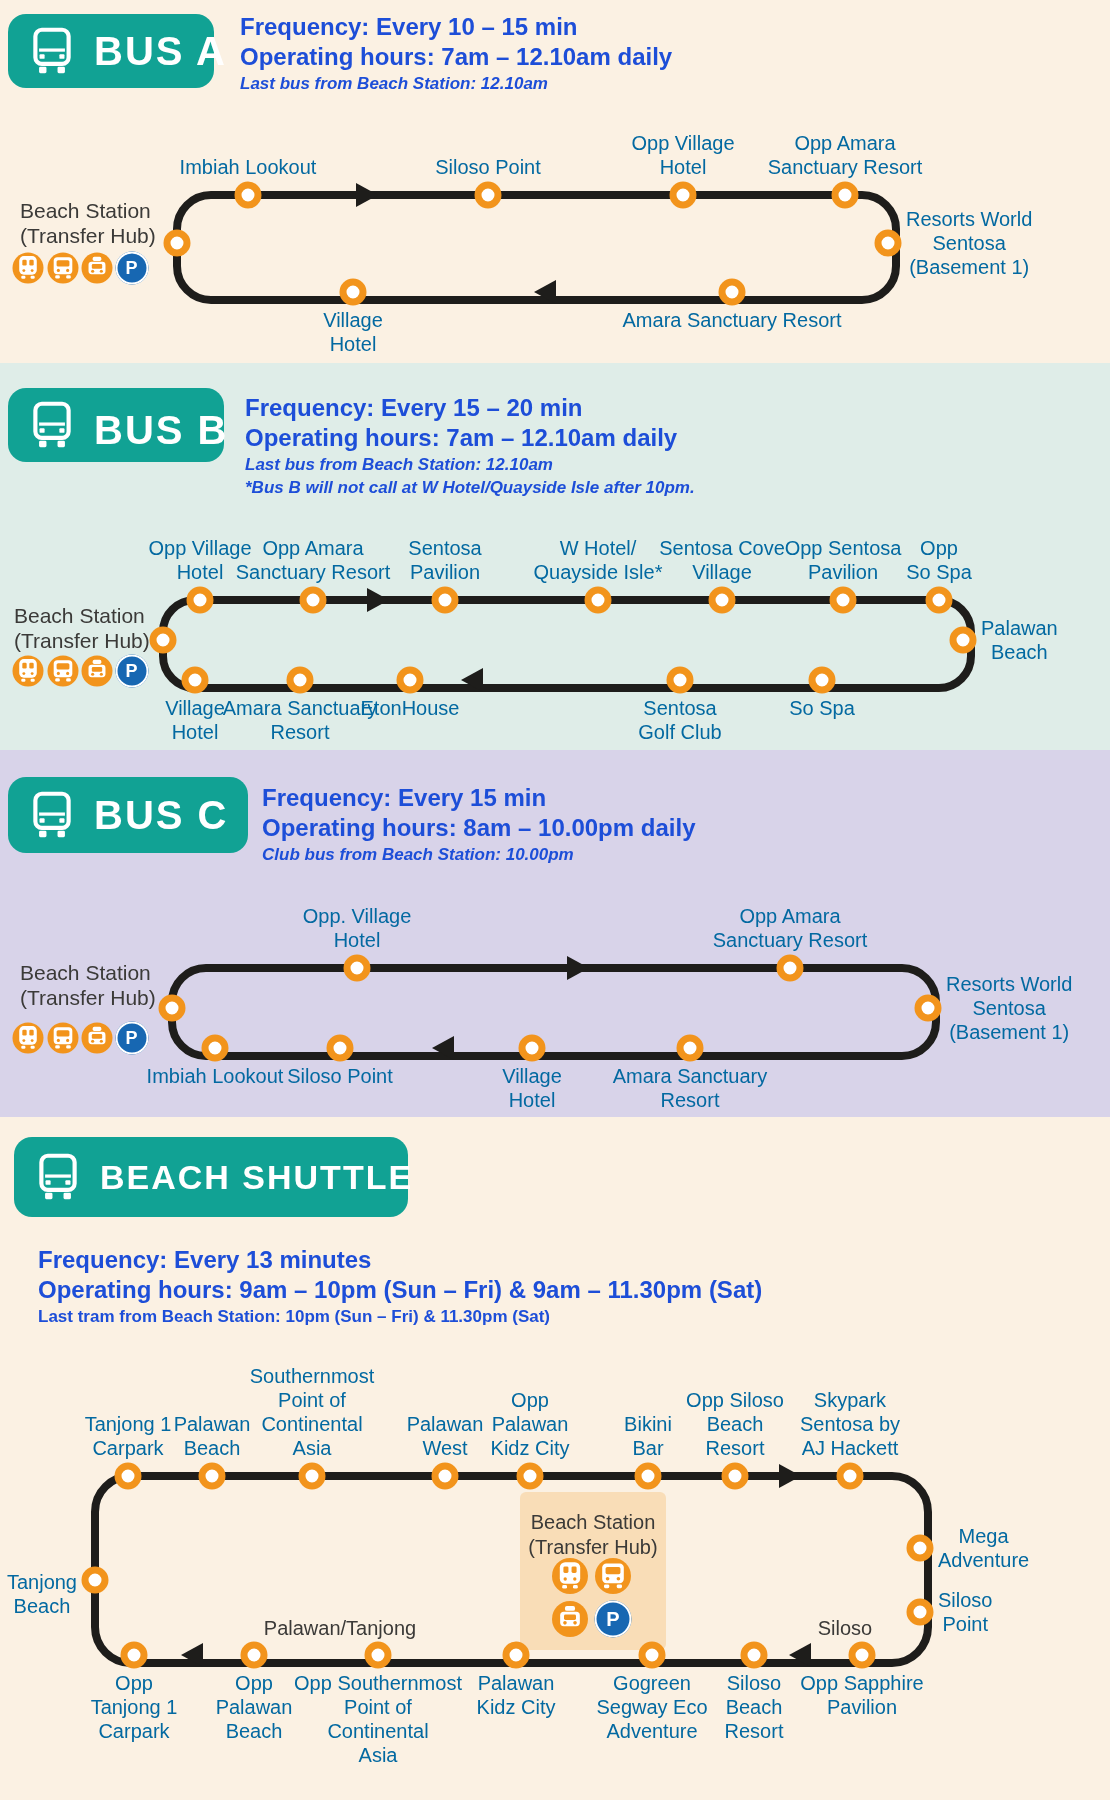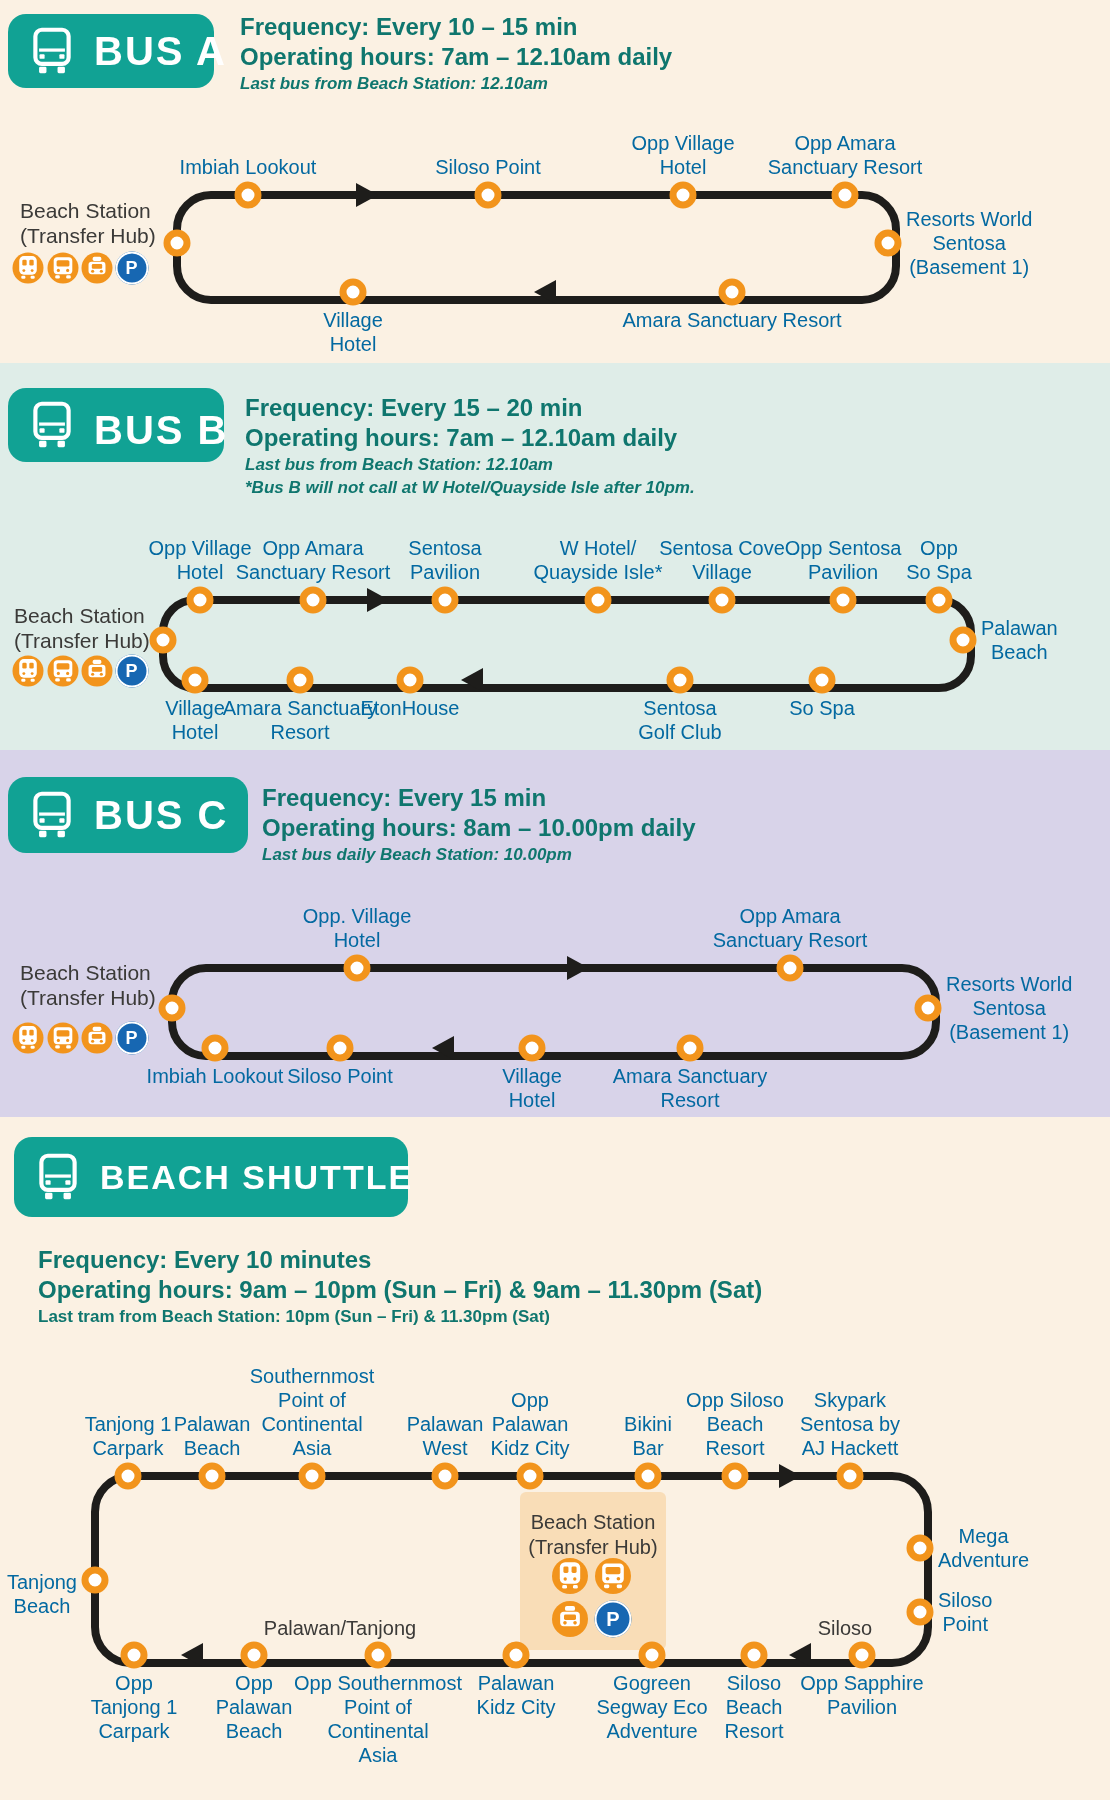--- a/index.html
+++ b/index.html
@@ -1,21 +1,21 @@
 <!DOCTYPE html>
 <html><head>
 <meta charset="utf-8">
 <style>
   html,body{margin:0;padding:0;}
   body{width:1110px;height:1800px;position:relative;font-family:"Liberation Sans",sans-serif;background:#FBF1E3;}
   .section{position:absolute;left:0;width:1110px;overflow:hidden;}
   .badge{position:absolute;background:#11A294;border-radius:18px;display:flex;align-items:center;color:#fff;padding-left:22px;box-sizing:border-box;gap:20px;}
   .badge svg{width:44px;height:48px;flex:0 0 auto;}
   .badge-label{font-weight:700;letter-spacing:2px;white-space:nowrap;}
-  .info{position:absolute;color:#0f766e;}
+  .info{position:absolute;color:#1d4ed8;}
   .freq,.hours{font-size:24px;font-weight:700;line-height:30px;white-space:nowrap;}
   .note{font-size:17px;font-weight:700;line-height:23px;white-space:nowrap;}
   .note:first-of-type{margin-top:8px;}
   .note.it{font-style:italic;}
   .loop{position:absolute;border:8px solid #1E1D1B;box-sizing:content-box;}
   .stop{position:absolute;width:13px;height:13px;border:7px solid #F2941C;background:#fff;border-radius:50%;transform:translate(-50%,-50%);}
   .stop-label{position:absolute;font-size:20px;line-height:24px;color:#0369a1;text-align:center;white-space:nowrap;}
   .arrow{position:absolute;width:0;height:0;border-top:12px solid transparent;border-bottom:12px solid transparent;transform:translate(-50%,-50%);}
   .arrow-right{border-left:22px solid #1E1D1B;}
   .arrow-left{border-right:22px solid #1E1D1B;}
@@ -193,21 +193,21 @@
       <rect x="9.5" y="29.5" width="5.5" height="5" rx="1" fill="#fff"></rect>
       <rect x="31" y="29.5" width="5.5" height="5" rx="1" fill="#fff"></rect>
       <rect x="9" y="43" width="8" height="7" rx="1.5" fill="#fff"></rect>
       <rect x="29" y="43" width="8" height="7" rx="1.5" fill="#fff"></rect>
     </svg>
     <span class="badge-label" style="font-size: 40px;">BUS C</span>
   </div>
   <div class="info" style="left: 262px; top: 33px;">
     <div class="freq">Frequency: Every 15 min</div>
     <div class="hours">Operating hours: 8am – 10.00pm daily</div>
-    <div class="note it">Last bus daily Beach Station: 10.00pm</div>
+    <div class="note it">Club bus from Beach Station: 10.00pm</div>
   </div>
 <div class="loop" style="left: 168px; top: 214px; width: 756px; height: 80px; border-radius: 38px;"></div>
     <div class="stop" style="left: 357px; top: 218px;"></div>
     <div class="stop-label" style="left: 357px; bottom: 165px; transform: translateX(-50%);">Opp. Village<br>Hotel</div>
     <div class="stop" style="left: 790px; top: 218px;"></div>
     <div class="stop-label" style="left: 790px; bottom: 165px; transform: translateX(-50%);">Opp Amara<br>Sanctuary Resort</div>
     <div class="stop" style="left: 928px; top: 258px;"></div>
     <div class="stop-label" style="left: 946px; top: 258px; transform: translateY(-50%);">Resorts World<br>Sentosa<br>(Basement 1)</div>
     <div class="stop" style="left: 215px; top: 298px;"></div>
     <div class="stop-label" style="left: 215px; top: 314px; transform: translateX(-50%);">Imbiah Lookout</div>
@@ -262,21 +262,21 @@
       <rect x="5" y="3" width="36" height="37" rx="7" fill="none" stroke="#fff" stroke-width="4.5"></rect>
       <line x1="9" y1="25" x2="37" y2="25" stroke="#fff" stroke-width="3.5"></line>
       <rect x="9.5" y="29.5" width="5.5" height="5" rx="1" fill="#fff"></rect>
       <rect x="31" y="29.5" width="5.5" height="5" rx="1" fill="#fff"></rect>
       <rect x="9" y="43" width="8" height="7" rx="1.5" fill="#fff"></rect>
       <rect x="29" y="43" width="8" height="7" rx="1.5" fill="#fff"></rect>
     </svg>
     <span class="badge-label" style="font-size: 34px;">BEACH SHUTTLE</span>
   </div>
   <div class="info" style="left: 38px; top: 128px;">
-    <div class="freq">Frequency: Every 10 minutes</div>
+    <div class="freq">Frequency: Every 13 minutes</div>
     <div class="hours">Operating hours: 9am – 10pm (Sun – Fri) &amp; 9am – 11.30pm (Sat)</div>
     <div class="note">Last tram from Beach Station: 10pm (Sun – Fri) &amp; 11.30pm (Sat)</div>
   </div>
 <div class="hub-box" style="left: 520px; top: 375px; width: 146px; height: 158px;"></div>
     <div class="hub-label" style="left: 593px; top: 393px; transform: translateX(-50%); text-align: center; font-size: 20px;">Beach Station<br>(Transfer Hub)</div>
     <div class="hub-icon" style="width: 36px; height: 36px; left: 570px; top: 459px;">
       <svg viewBox="0 0 30 30">
         <rect x="6.5" y="3.5" width="17" height="18" rx="4.5" fill="#fff"></rect>
         <rect x="9.5" y="7" width="4.2" height="5.5" rx="1.2" fill="#F2941C"></rect>
         <rect x="16.3" y="7" width="4.2" height="5.5" rx="1.2" fill="#F2941C"></rect>

